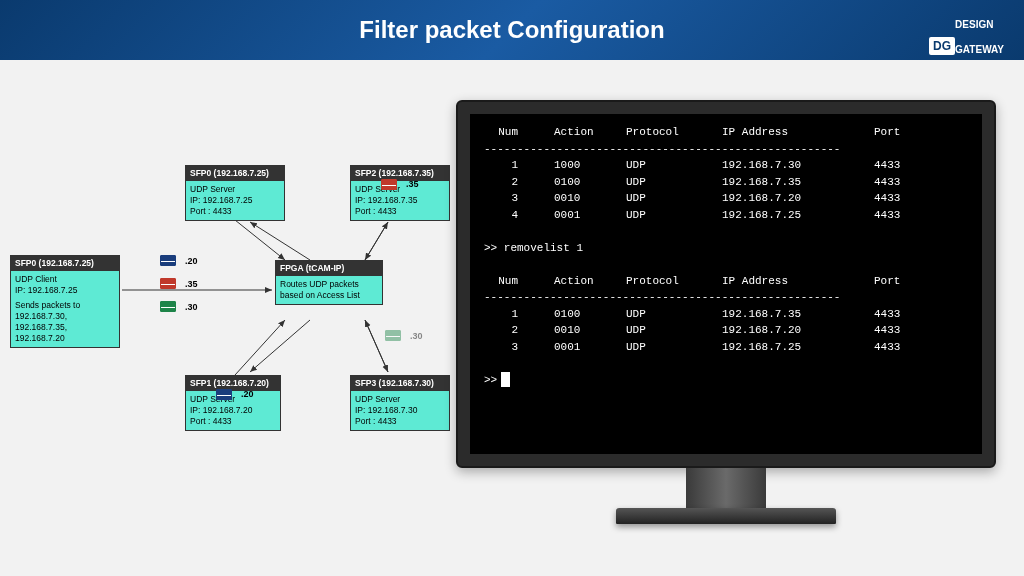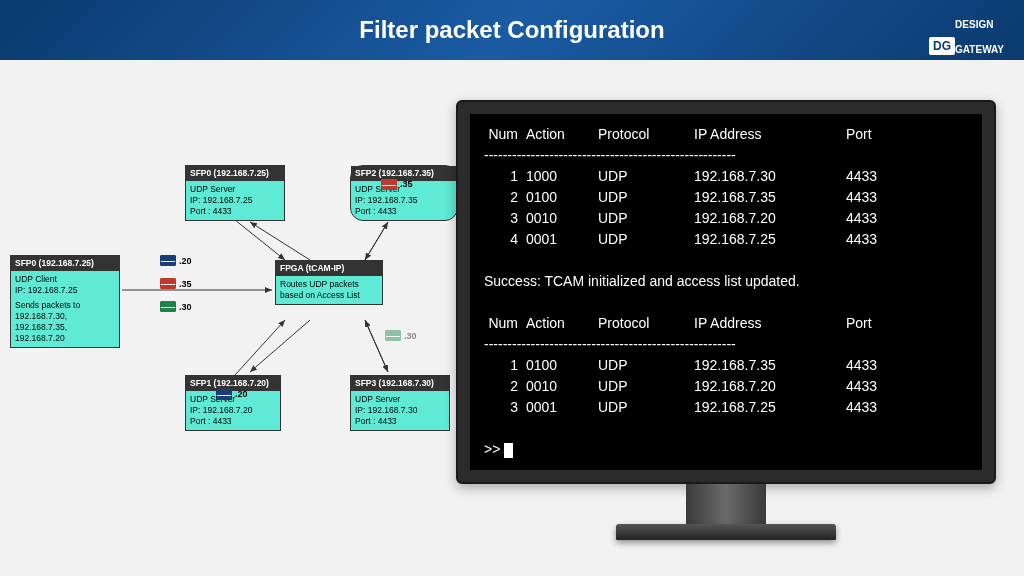--- a/index.html
+++ b/index.html
@@ -16,49 +16,49 @@
   
   .diagram { position: absolute; left: 10px; top: 80px; width: 460px; height: 320px; }
   .node { position: absolute; border: 1px solid #333; background: #5eead4; font-size: 8.5px; line-height: 1.3; }
   .node-title { background: #333; color: white; padding: 2px 4px; font-weight: bold; font-size: 8.5px; }
   .node-body { padding: 3px 4px; }
 
   .node.client { left: 0; top: 115px; width: 110px; }
   .node.sfp0 { left: 175px; top: 25px; width: 100px; }
   .node.sfp1 { left: 175px; top: 235px; width: 96px; }
   .node.fpga { left: 265px; top: 120px; width: 108px; }
-  .node.sfp2 { left: 340px; top: 25px; width: 108px; border-radius: 13px; }
+  .node.sfp2 { left: 340px; top: 25px; width: 100px; }
   .node.sfp3 { left: 340px; top: 235px; width: 100px; }
 
-  .env { position: absolute; display: flex; align-items: center; gap: 3px; font-size: 9px; font-weight: bold; }
+  .env { position: absolute; display: flex; align-items: center; gap: 9px; font-size: 9px; font-weight: bold; }
   .env-icon { width: 16px; height: 11px; border: 1px solid; border-radius: 1px; position: relative; }
   .env-icon::after { content: ''; position: absolute; left: 0; right: 0; top: 0; height: 50%; border-bottom: 1px solid; }
   .env.blue .env-icon { border-color: #1a3d7c; background: #1a3d7c; }
   .env.blue .env-icon::after { border-color: white; }
   .env.red .env-icon { border-color: #c0392b; background: #c0392b; }
   .env.red .env-icon::after { border-color: white; }
   .env.green .env-icon { border-color: #1e8449; background: #1e8449; }
   .env.green .env-icon::after { border-color: white; }
   .env.lightgreen { opacity: 0.45; }
   .env.lightgreen .env-icon { border-color: #1e8449; background: #1e8449; }
   .env.lightgreen .env-icon::after { border-color: white; }
 
   svg.arrows { position: absolute; left: 0; top: 0; width: 460px; height: 320px; pointer-events: none; }
 
   
   .monitor-wrap { position: absolute; right: 28px; top: 40px; width: 540px; }
   .monitor-bezel { background: #2b2b2b; border-radius: 6px; padding: 12px; border: 2px solid #1a1a1a; box-shadow: 0 4px 12px rgba(0,0,0,0.3); }
-  .terminal { background: black; color: white; font-family: Liberation Sans, sans-serif; font-size: 14px; line-height: 1.5; padding: 10px 14px; min-height: 340px; white-space: pre; }
+  .terminal { background: black; color: white; font-family: Liberation Mono, monospace; font-size: 11px; line-height: 1.5; padding: 10px 14px; min-height: 340px; white-space: pre; }
   .monitor-stand-neck { width: 80px; height: 40px; background: linear-gradient(90deg, #3a3a3a, #6a6a6a, #3a3a3a); margin: 0 auto; }
   .monitor-stand-base { width: 220px; height: 16px; background: linear-gradient(180deg, #555, #222); margin: 0 auto; border-radius: 3px 3px 1px 1px; box-shadow: 0 3px 6px rgba(0,0,0,0.4); }
 
   .thead { display: flex; gap: 0; }
   .thead span, .trow span { display: inline-block; }
   .c-num { width: 42px; text-align: right; padding-right: 8px; }
-  .c-act { width: 72px; }
+  .c-act { width: 72px; margin-left: 28px; }
   .c-proto { width: 96px; }
   .c-ip { width: 152px; }
   .c-port { width: 60px; }
   .cursor { display: inline-block; width: 9px; height: 15px; background: white; vertical-align: middle; margin-left: 4px; }
 </style>
 </head>
 <body>
 
 <div class="header">
   <div class="header-title">Filter packet Configuration</div>
@@ -168,21 +168,21 @@
     </div>
     <div class="env lightgreen" style="left:375px; top:190px;">
       <span class="env-icon"></span>
       <span>.30</span>
     </div>
   </div>
 
   <div class="monitor-wrap">
     <div class="monitor-bezel">
       <div class="terminal"><div class="thead"><span class="c-num">Num</span><span class="c-act">Action</span><span class="c-proto">Protocol</span><span class="c-ip">IP Address</span><span class="c-port">Port</span></div><div>------------------------------------------------------</div><div id="tbl1"><div class="trow"><span class="c-num">1</span><span class="c-act">1000</span><span class="c-proto">UDP</span><span class="c-ip">192.168.7.30</span><span class="c-port">4433</span></div><div class="trow"><span class="c-num">2</span><span class="c-act">0100</span><span class="c-proto">UDP</span><span class="c-ip">192.168.7.35</span><span class="c-port">4433</span></div><div class="trow"><span class="c-num">3</span><span class="c-act">0010</span><span class="c-proto">UDP</span><span class="c-ip">192.168.7.20</span><span class="c-port">4433</span></div><div class="trow"><span class="c-num">4</span><span class="c-act">0001</span><span class="c-proto">UDP</span><span class="c-ip">192.168.7.25</span><span class="c-port">4433</span></div></div>
-<div>Success: TCAM initialized and access list updated.</div>
+<div>&gt;&gt; removelist 1</div>
 <div class="thead"><span class="c-num">Num</span><span class="c-act">Action</span><span class="c-proto">Protocol</span><span class="c-ip">IP Address</span><span class="c-port">Port</span></div><div>------------------------------------------------------</div><div id="tbl2"><div class="trow"><span class="c-num">1</span><span class="c-act">0100</span><span class="c-proto">UDP</span><span class="c-ip">192.168.7.35</span><span class="c-port">4433</span></div><div class="trow"><span class="c-num">2</span><span class="c-act">0010</span><span class="c-proto">UDP</span><span class="c-ip">192.168.7.20</span><span class="c-port">4433</span></div><div class="trow"><span class="c-num">3</span><span class="c-act">0001</span><span class="c-proto">UDP</span><span class="c-ip">192.168.7.25</span><span class="c-port">4433</span></div></div>
 <span>&gt;&gt;</span><span class="cursor"></span></div>
     </div>
     <div class="monitor-stand-neck"></div>
     <div class="monitor-stand-base"></div>
   </div>
 
 </div>
 
 </body></html>

